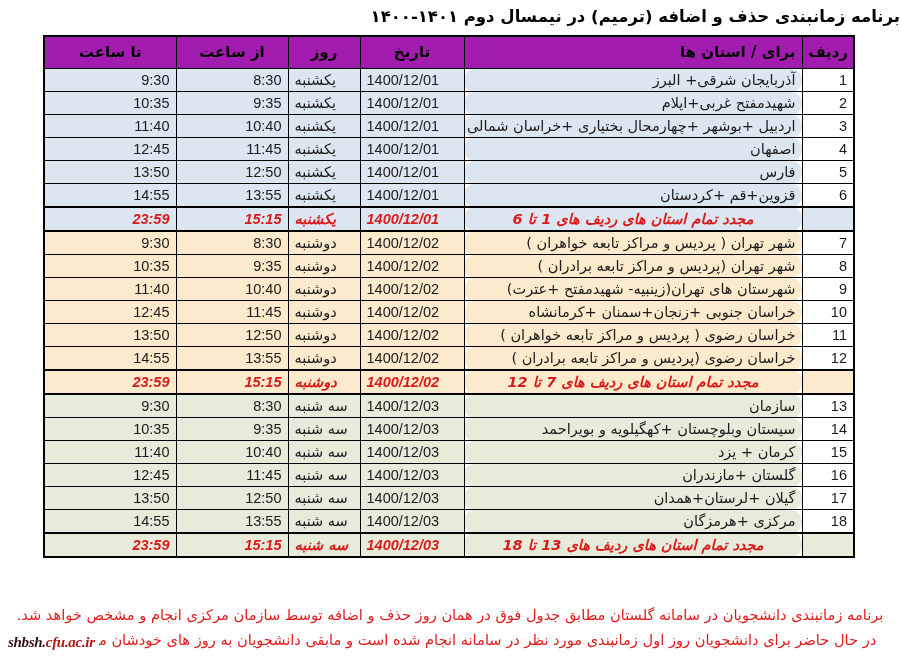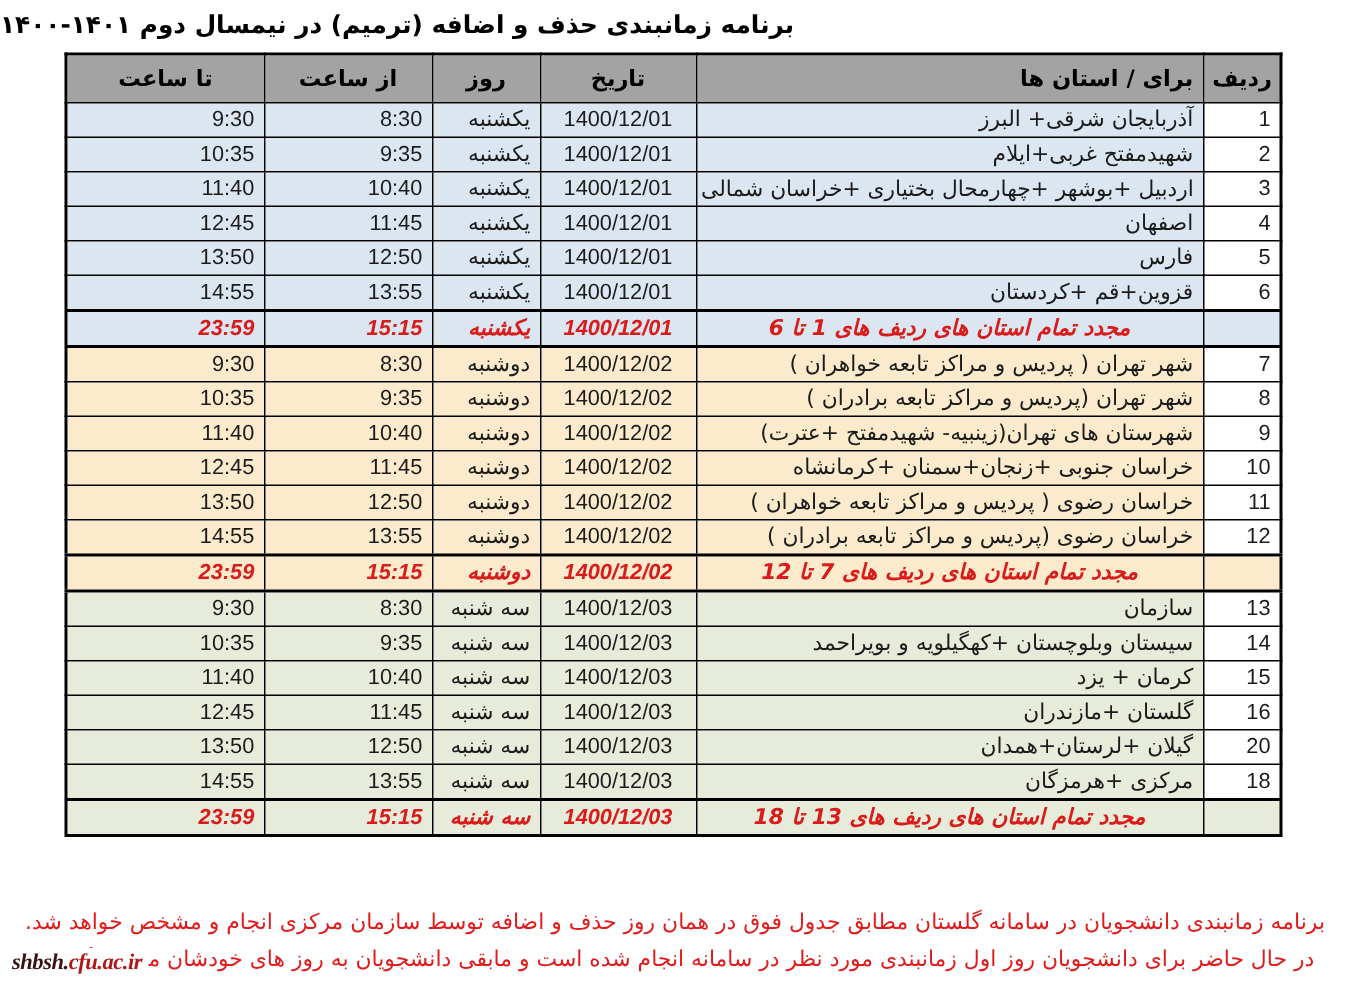--- a/index.html
+++ b/index.html
@@ -18,21 +18,21 @@
 
   .page {
     position: relative;
     width: 900px;
     height: 664px;
     box-sizing: border-box;
   }
 
   
   .doc-title {
-    text-align: left;
+    text-align: right;
     font-size: 16.5px;
     font-weight: bold;
     color: #000000;
     letter-spacing: 0px;
     padding-top: 7px;
     padding-bottom: 6px;
     direction: rtl;
     white-space: nowrap;
   }
 
@@ -65,21 +65,21 @@
     line-height: 22px;
     font-size: 14.5px;
     color: #1b1b1b;
     box-sizing: border-box;
     overflow: hidden;
     white-space: nowrap;
   }
 
   
   table.sched thead th {
-    background: #a3a3a3;
+    background: #a21caf;
     font-weight: bold;
     font-size: 15px;
     height: 32px;
     line-height: 31px;
     text-align: center;
     color: #000;
     border: 1.6px solid #000;
   }
   table.sched thead th.h-ostan {
     text-align: right;
@@ -97,34 +97,35 @@
     text-align: right;
     background: #ffffff !important;
     font-family: "Liberation Sans", sans-serif;
     font-size: 15px;
     padding-left: 9px;
   }
   td.ostan {
     text-align: right;
     padding-right: 10px;
     font-size: 14.5px;
+    border-radius: 11px;
   }
   td.rooz {
-    text-align: right;
+    text-align: left;
     padding-right: 6px;
     font-size: 14.5px;
   }
   td.time {
     padding-right: 0;
     padding-left: 10px;
   }
   td.date {
     padding-left: 4px;
     padding-right: 0;
-    text-align: center;
+    text-align: left;
   }
 
   
   tr.g1 td { background: #dce6f1; }
   tr.g2 td { background: #fbeacb; }
   tr.g3 td { background: #e6ebda; }
 
   
   tr.summary td {
     color: #d81c1c;
@@ -347,21 +348,21 @@
           </tr>
           <tr class="g3">
             <td class="radif">16</td>
             <td class="ostan">گلستان +مازندران</td>
             <td class="date">1400/12/03</td>
             <td class="rooz">سه شنبه</td>
             <td class="time">11:45</td>
             <td class="time">12:45</td>
           </tr>
           <tr class="g3">
-            <td class="radif">20</td>
+            <td class="radif">17</td>
             <td class="ostan">گیلان +لرستان+همدان</td>
             <td class="date">1400/12/03</td>
             <td class="rooz">سه شنبه</td>
             <td class="time">12:50</td>
             <td class="time">13:50</td>
           </tr>
           <tr class="g3">
             <td class="radif">18</td>
             <td class="ostan">مرکزی +هرمزگان</td>
             <td class="date">1400/12/03</td>

